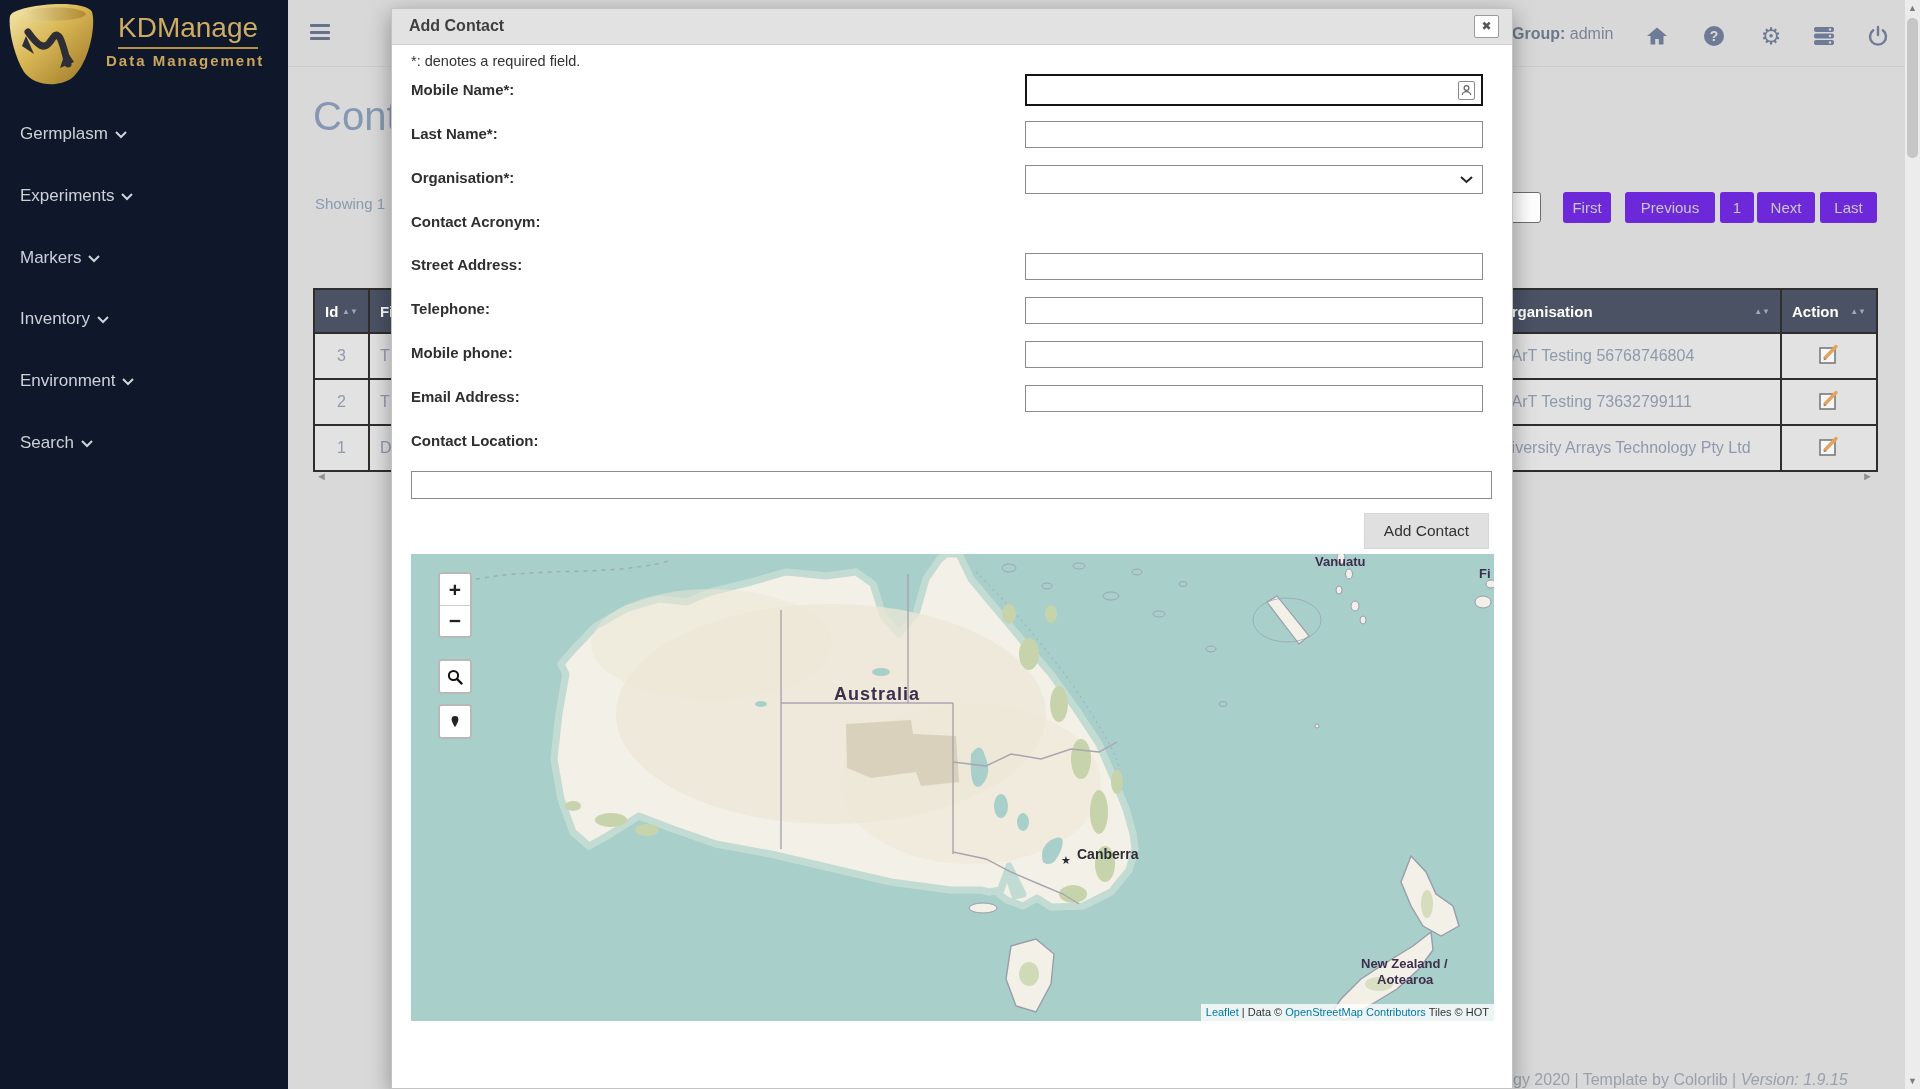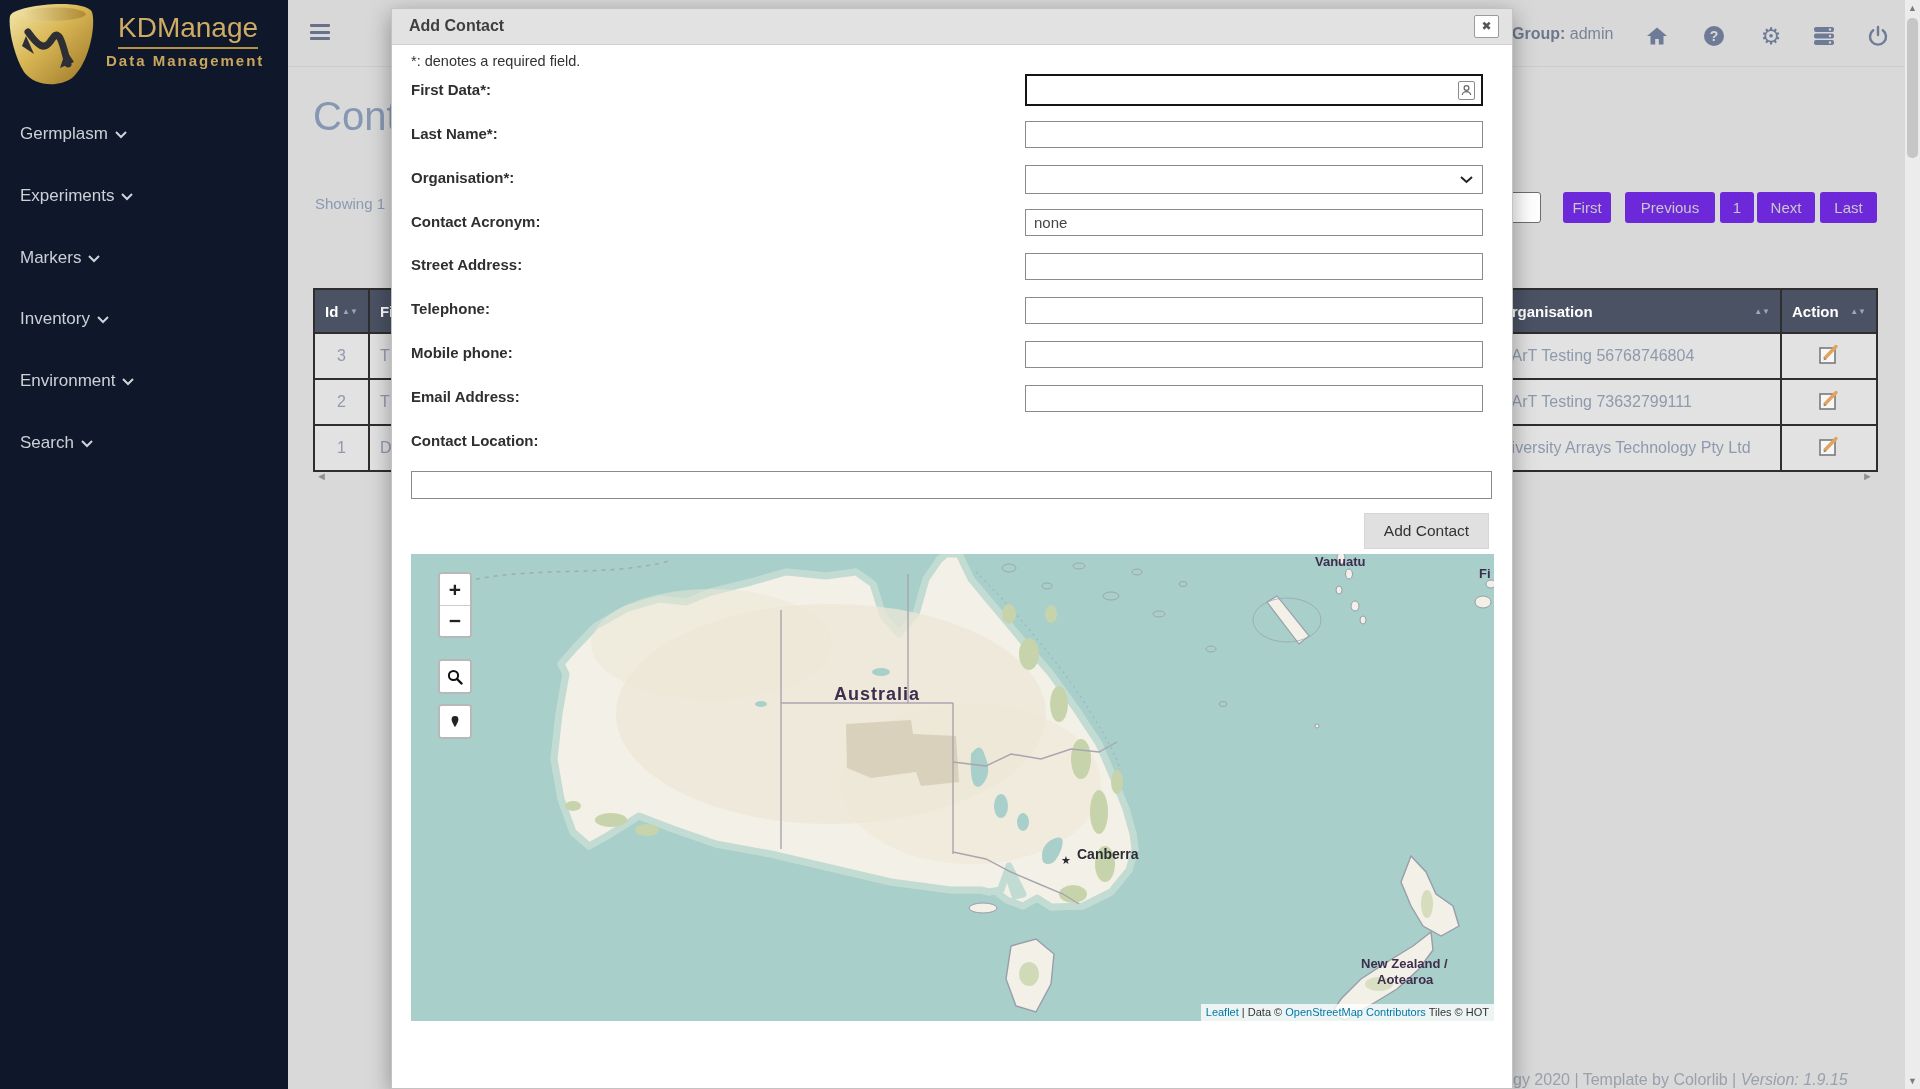--- a/index.html
+++ b/index.html
@@ -234,21 +234,21 @@
 
   <div id="footer-frag"><span>gy 2020 | Template by Colorlib | </span><i>Version: 1.9.15</i></div>
 
   <div id="modal">
     <div id="modal-header">
       <div id="modal-title">Add Contact</div>
       <div id="modal-close">✖</div>
     </div>
     <div id="req-note">*: denotes a required field.</div>
 
-    <div class="fld-label l0">First Data*:</div>
+    <div class="fld-label l0">Mobile Name*:</div>
     <div class="fld-label l1">Last Name*:</div>
     <div class="fld-label l2">Organisation*:</div>
     <div class="fld-label l3">Contact Acronym:</div>
     <div class="fld-label l4">Street Address:</div>
     <div class="fld-label l5">Telephone:</div>
     <div class="fld-label l6">Mobile phone:</div>
     <div class="fld-label l7">Email Address:</div>
     <div class="fld-label l8">Contact Location:</div>
 
     <div id="first-name-wrap">
@@ -259,21 +259,20 @@
             <path d="M1.3 11 a4.2 3.4 0 0 1 8.4 0" fill="none" stroke="#666" stroke-width="1.2"></path>
           </svg>
       </span>
     </div>
     <input class="fld-input i1" value="" style="">
     <div id="org-select">
       <svg width="13" height="8" viewBox="0 0 13 8">
           <polyline points="1,1 6.5,6 12,1" fill="none" stroke="#222" stroke-width="2"></polyline>
         </svg>
     </div>
-    <input class="fld-input i3" value="none" style="">
     <input class="fld-input i4" value="" style="">
     <input class="fld-input i5" value="" style="">
     <input class="fld-input i6" value="" style="">
     <input class="fld-input i7" value="" style="">
     <input id="location-input" value="" style="">
     <button id="add-contact-btn">Add Contact</button>
 
     <div id="map">
       <svg width="1083" height="467" viewBox="0 0 1083 467">
         <rect x="0" y="0" width="1083" height="467" fill="#a8cfca"></rect>

